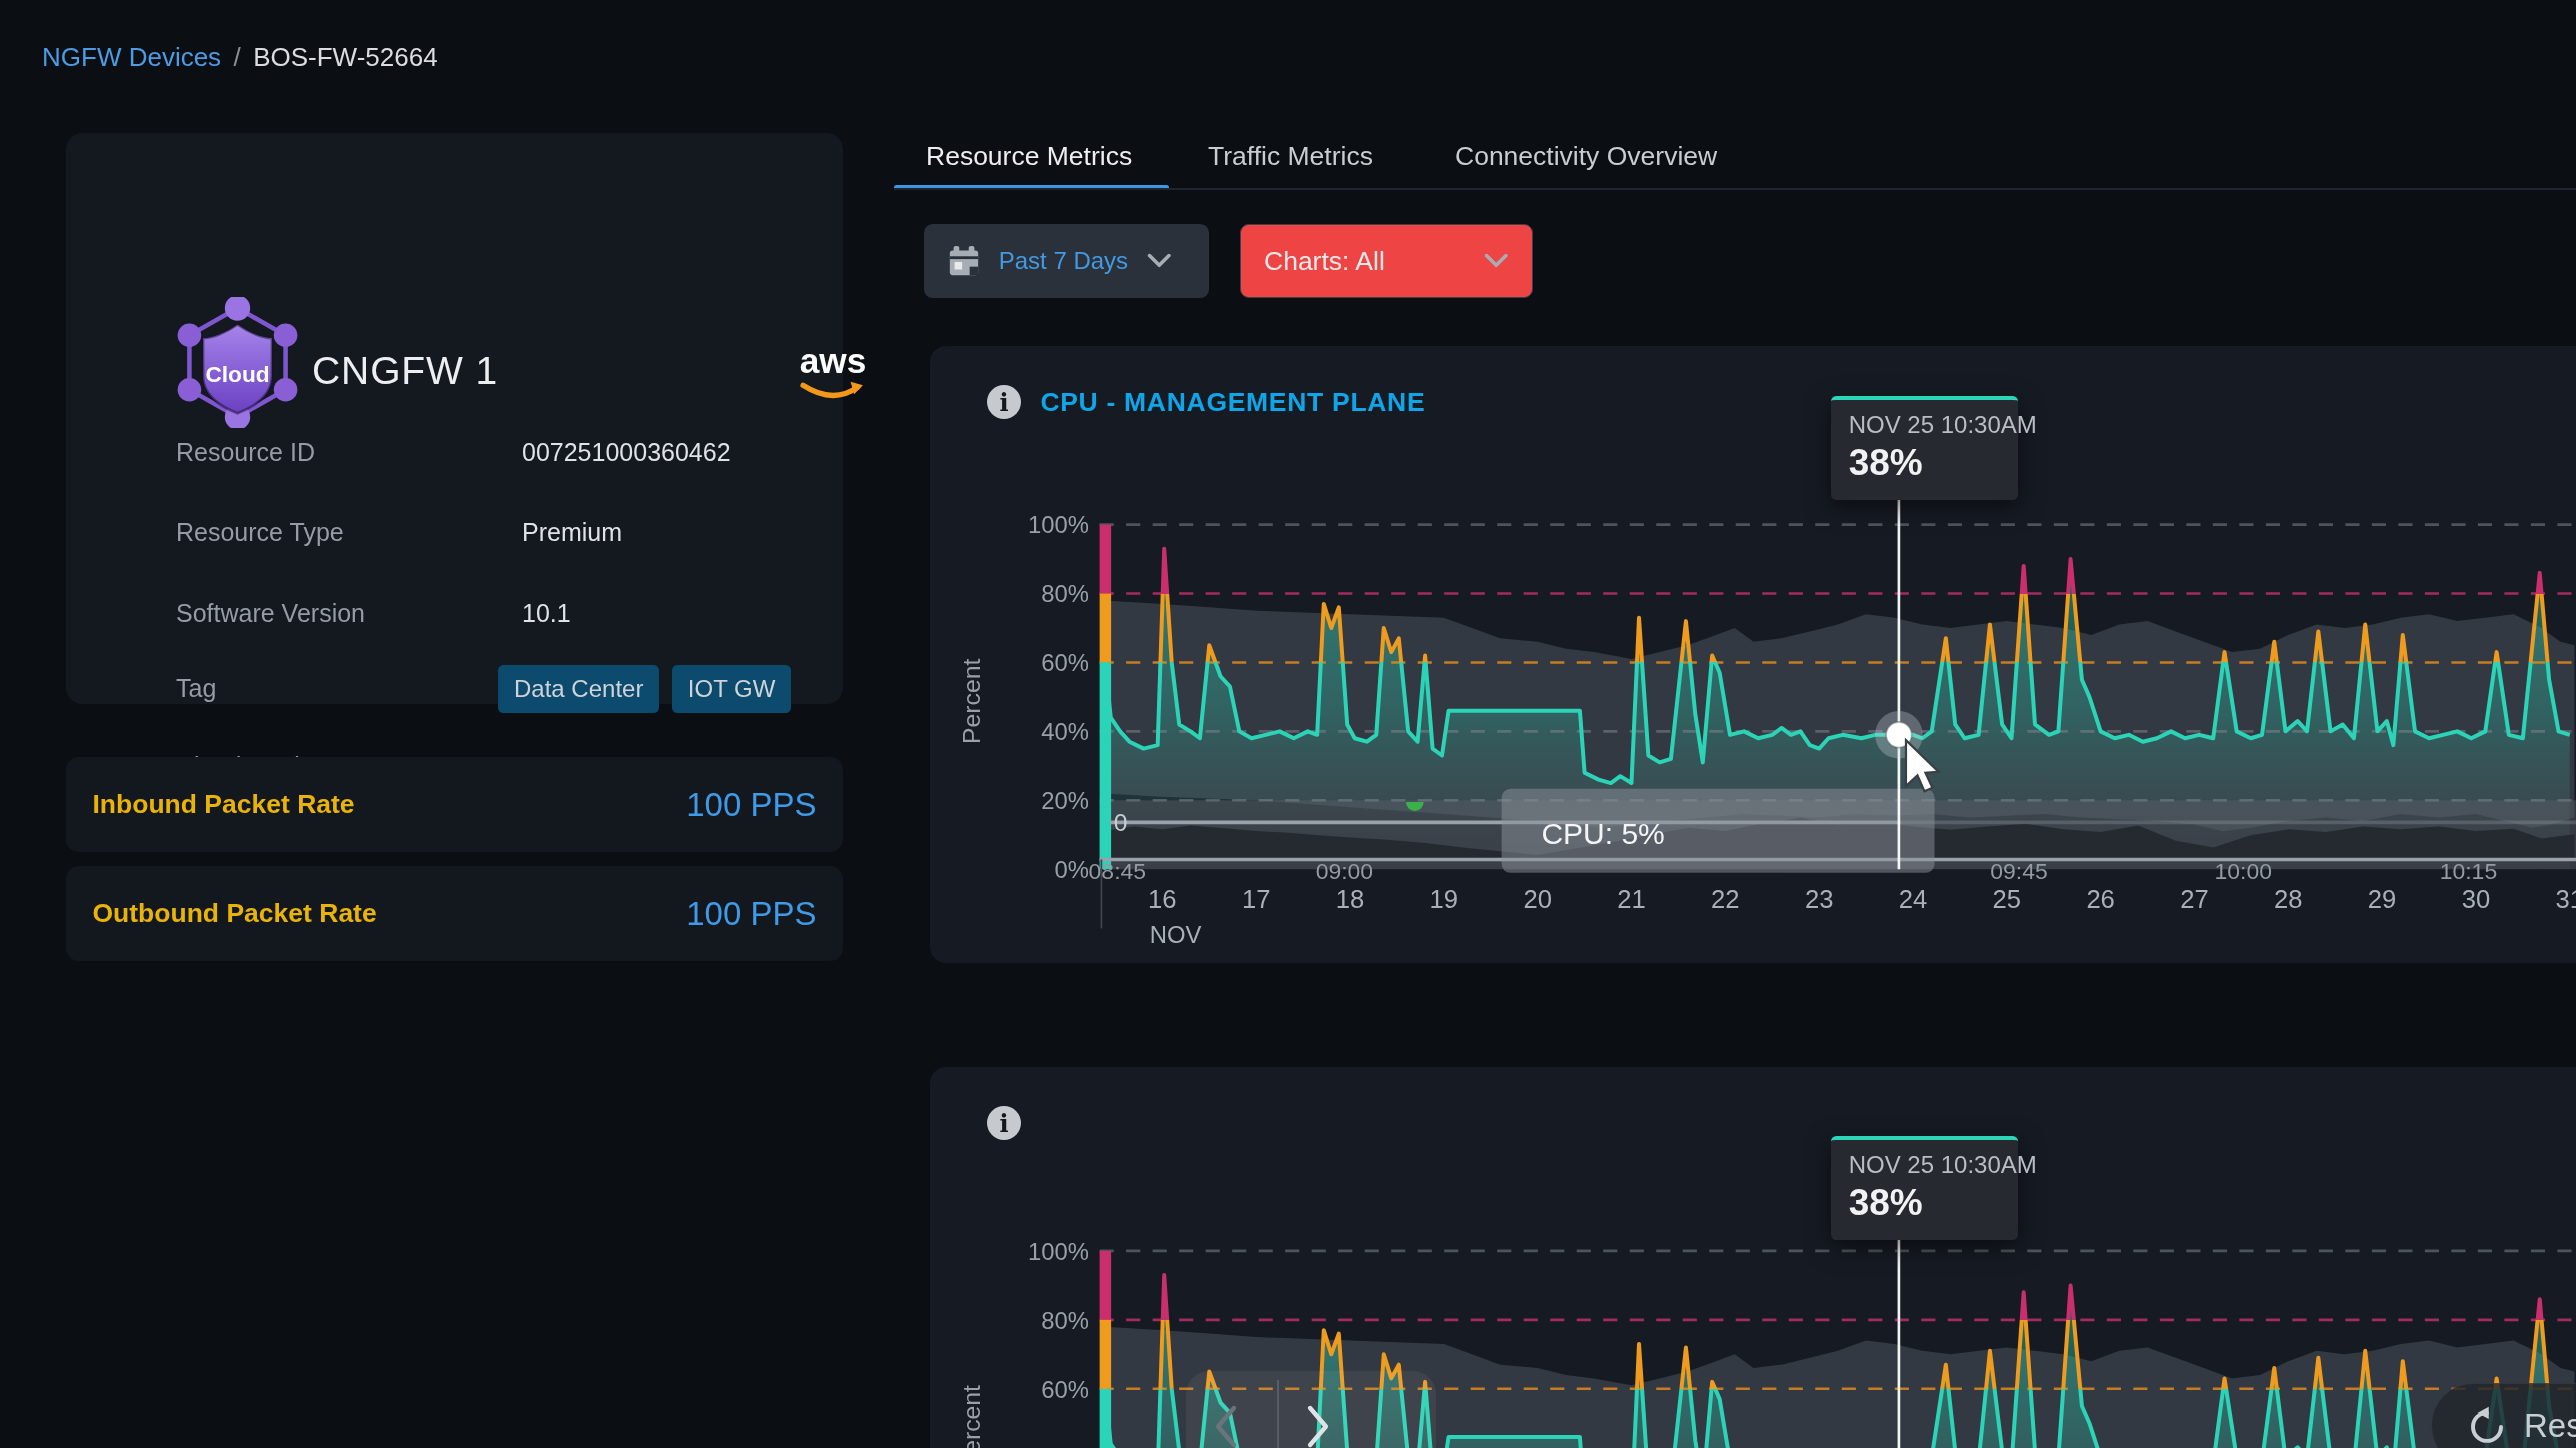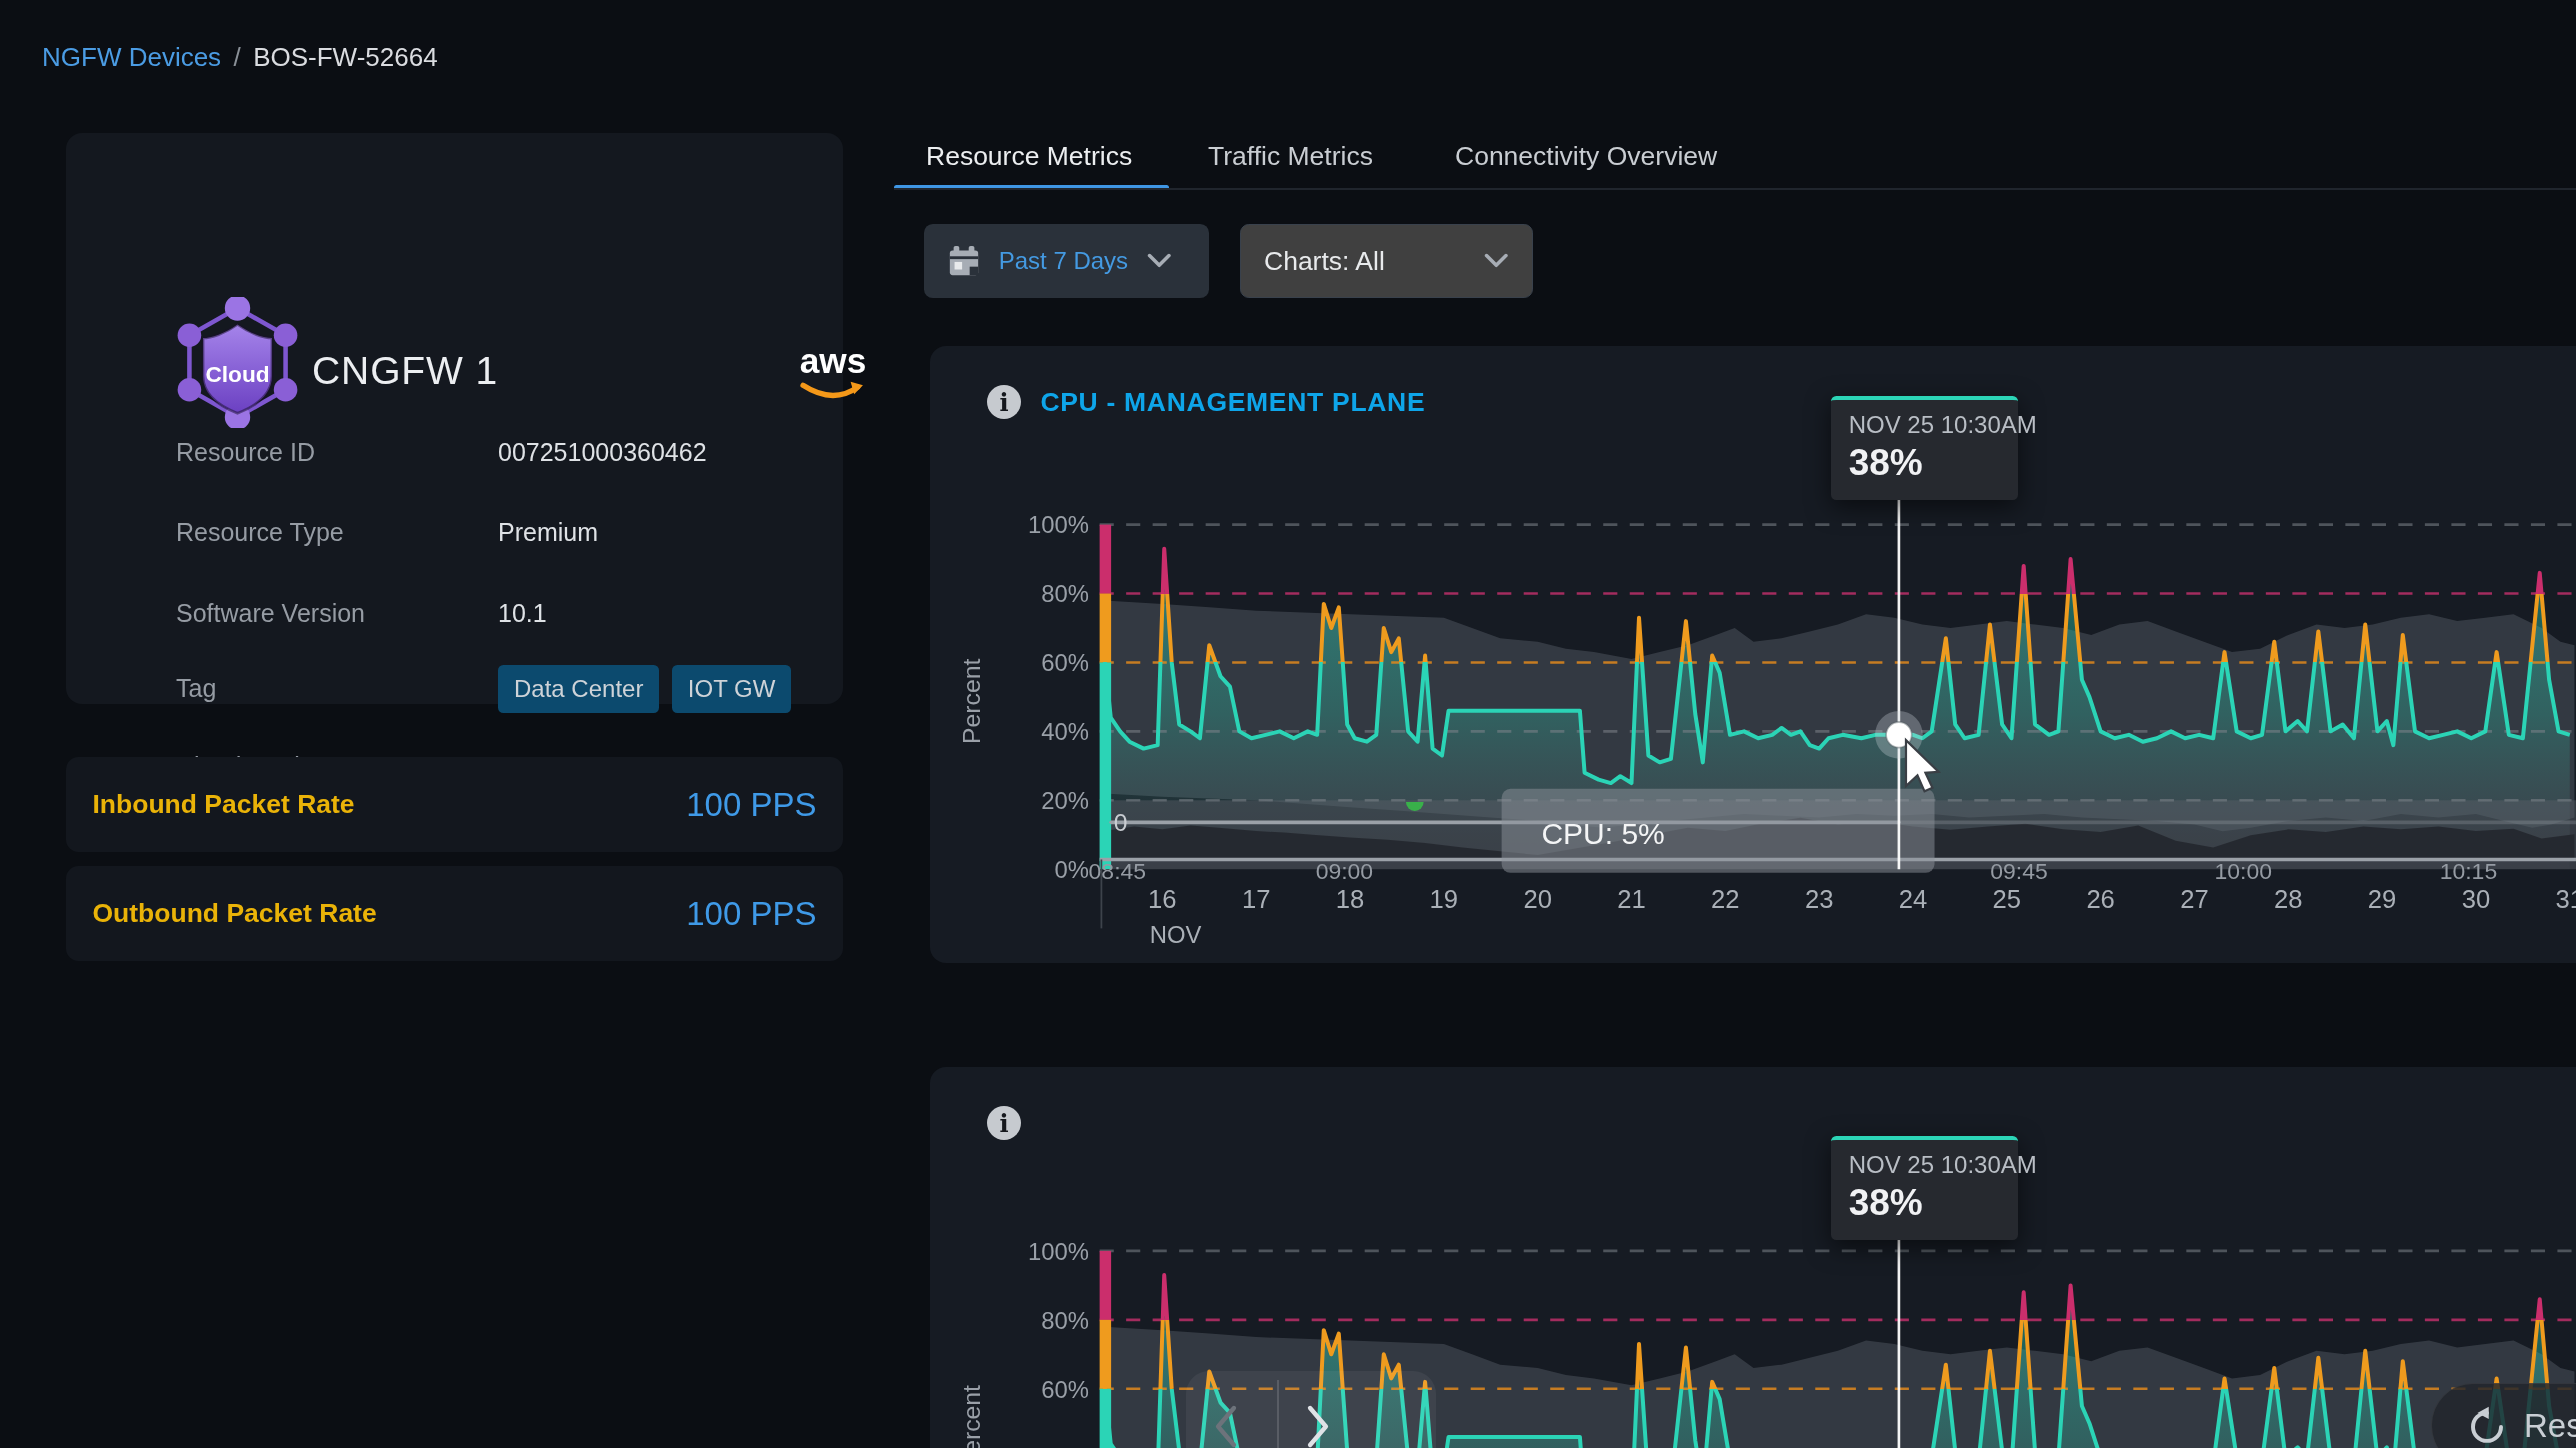--- a/index.html
+++ b/index.html
@@ -18,38 +18,38 @@
   #breadcrumb .bc-sep { color:#8A9097; }
   #breadcrumb .bc-cur { color:#DADCE0; }
 
   
   #device-card { left:66px; top:133px; width:777px; height:571px; background:#14181F; border-radius:16px; }
   #device-icon { left:108px; top:164px; width:127px; height:131px; }
   #device-name { left:246px; top:216px; font-size:39px; font-weight:500; letter-spacing:0.9px; color:#ECEEF1; }
   #aws-logo { left:730px; top:203px; width:74px; height:74px; }
   .dev-row { position:absolute; left:110px; width:636px; display:flex; }
   .dev-label { width:322px; font-size:25px; color:#969CA4; }
-  .dev-value { font-size:25px; color:#DFE2E6; }
+  .dev-value { font-size:25px; color:#DFE2E6;margin-left:24px; }
   .chip { display:inline-block; background:#0c4a6e; color:#CED3D8; font-size:24px; padding:9.7px 16px; border-radius:5.3px; margin-right:12.4px; }
 
   
   .stat-card { position:absolute; left:66px; width:777px; height:95px; background:#13171E; border-radius:12.4px; display:flex; align-items:center; justify-content:space-between; padding:0 26.5px 0 26.5px; }
   .stat-label { font-size:26.5px; font-weight:700; color:#eab308; }
   .stat-value { font-size:33px; color:#3F9AE8; }
 
   
   #tab-track { left:894px; top:188px; width:1682px; height:1.8px; background:#20252D; }
   #tab-underline { left:894px; top:185px; width:275px; height:5.3px; border-radius:2.7px; background:#3F96E4; }
   .tab { position:absolute; top:141px; font-size:26.5px; color:#C9CDD2; cursor:pointer; }
   .tab.active { color:#ECEEF0; font-weight:500; }
 
   
   #date-filter { left:924px; top:224px; width:285px; height:74px; background:#2A313A; border-radius:8.8px; display:flex; align-items:center; gap:17.7px; padding:0 23px; cursor:pointer; }
   #date-filter .flabel { font-size:24px; color:#449AE2; }
-  #charts-filter { left:1240px; top:224px; width:293px; height:74px; background:#404040; border:1.8px solid #39414C; border-radius:8.8px; display:flex; align-items:center; justify-content:space-between; padding:0 23px; cursor:pointer; }
+  #charts-filter { left:1240px; top:224px; width:293px; height:74px; background:#ef4444; border:1.8px solid #39414C; border-radius:8.8px; display:flex; align-items:center; justify-content:space-between; padding:0 23px; cursor:pointer; }
   #charts-filter .flabel { font-size:26.5px; color:#E8EAEC; }
 
   
   .chart-card { position:absolute; left:930px; width:1676px; height:617px; background:#161B23; border-radius:16px; overflow:hidden; }
   #cpu-card { top:346px; }
   #mem-card { top:1067px; }
   .chart-header { position:absolute; left:57px; top:39px; display:flex; align-items:center; gap:19.4px; }
   .info-icon { width:34px; height:34px; border-radius:50%; background:#C6CACF; color:#15181D; font-family:"DejaVu Serif", serif; font-weight:700; font-size:24px; display:flex; align-items:center; justify-content:center; }
   .chart-title { font-size:26.5px; font-weight:600; letter-spacing:0.7px; color:#0ea5e9; }
   .chart-svg { position:absolute; left:0; top:0; }

